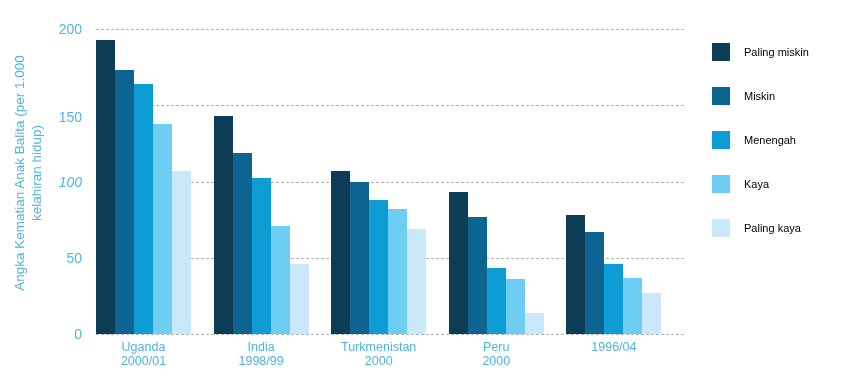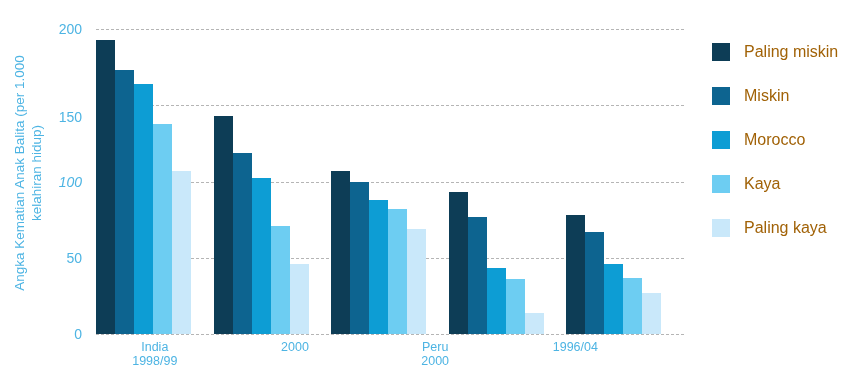--- a/index.html
+++ b/index.html
@@ -127,22 +127,22 @@
     align-items: center;
     height: 44px;
   }
   .legend-swatch {
     width: 18px;
     height: 18px;
     flex: 0 0 18px;
     margin-right: 14px;
   }
   .legend-label {
-    color: #a16207;
-    font-size: 16px;
+    color: #000000;
+    font-size: 11px;
     line-height: 16px;
     white-space: nowrap;
   }
 </style>
 </head>
 <body>
 
 <div id="chart-root">
 
   <div class="y-axis-title">
@@ -202,24 +202,29 @@
           <div class="bar" title="Miskin — Morocco 2003/04: 67" style="height: 102.175px; background: rgb(13, 100, 144);"></div>
           <div class="bar" title="Menengah — Morocco 2003/04: 46" style="height: 70.15px; background: rgb(13, 157, 212);"></div>
           <div class="bar" title="Kaya — Morocco 2003/04: 37" style="height: 56.425px; background: rgb(109, 205, 242);"></div>
           <div class="bar" title="Paling kaya — Morocco 2003/04: 27" style="height: 41.175px; background: rgb(201, 232, 250);"></div>
         </div>
       </div>
   </div>
 
   <div class="x-labels" id="x-labels">
       <div class="x-label" style="width: 117.6px; padding-right: 22.6px;">
+        <span class="ln">Uganda</span>
+        <span class="ln">2000/01</span>
+      </div>
+      <div class="x-label" style="width: 117.6px; padding-right: 22.6px;">
         <span class="ln">India</span>
         <span class="ln">1998/99</span>
       </div>
       <div class="x-label" style="width: 117.6px; padding-right: 22.6px;">
+        <span class="ln">Turkmenistan</span>
         <span class="ln">2000</span>
       </div>
       <div class="x-label" style="width: 117.6px; padding-right: 22.6px; text-align: center;">
         <span class="ln">Peru</span>
         <span class="ln">2000</span>
       </div>
       <div class="x-label" style="width: 117.6px; padding-right: 22.6px;">
         <span class="ln">1996/04</span>
       </div>
     </div>
@@ -228,21 +233,21 @@
       <div class="legend-item">
         <span class="legend-swatch" style="background: rgb(13, 61, 86);"></span>
         <span class="legend-label">Paling miskin</span>
       </div>
       <div class="legend-item">
         <span class="legend-swatch" style="background: rgb(13, 100, 144);"></span>
         <span class="legend-label">Miskin</span>
       </div>
       <div class="legend-item">
         <span class="legend-swatch" style="background: rgb(13, 157, 212);"></span>
-        <span class="legend-label">Morocco</span>
+        <span class="legend-label">Menengah</span>
       </div>
       <div class="legend-item">
         <span class="legend-swatch" style="background: rgb(109, 205, 242);"></span>
         <span class="legend-label">Kaya</span>
       </div>
       <div class="legend-item">
         <span class="legend-swatch" style="background: rgb(201, 232, 250);"></span>
         <span class="legend-label">Paling kaya</span>
       </div>
     </div>

